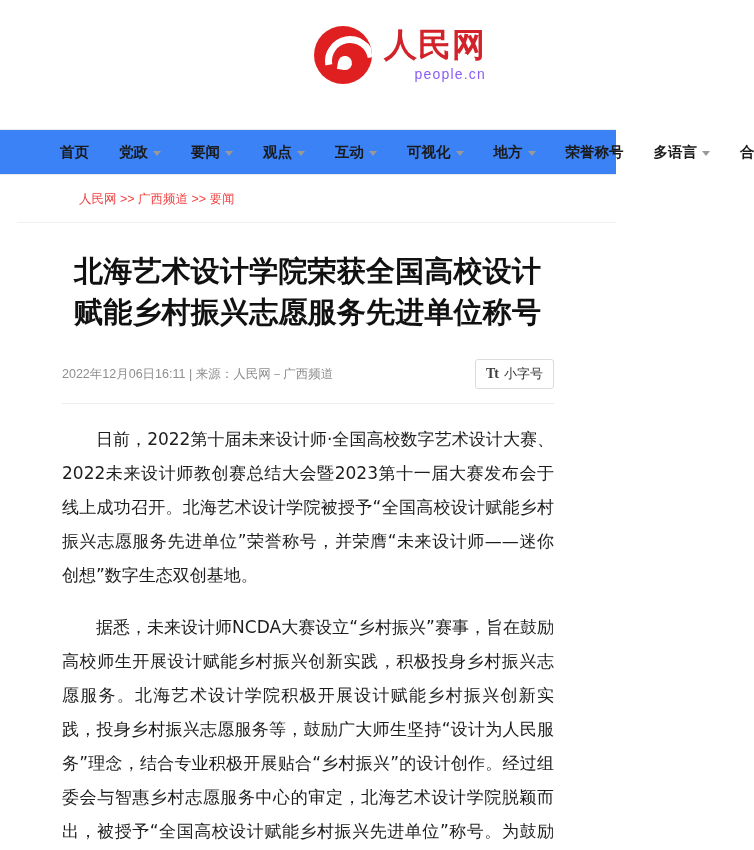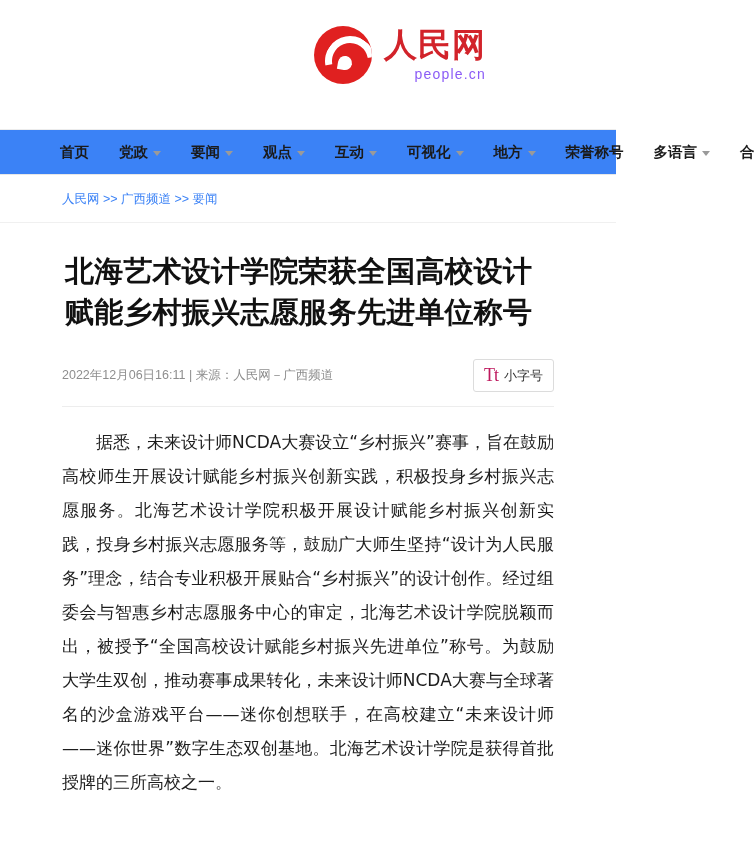--- a/index.html
+++ b/index.html
@@ -108,35 +108,36 @@
     border-right: 4px solid transparent;
     border-top: 5px solid #9a9a9a;
     position: relative;
     top: 1px;
   }
 
   
   .breadcrumb {
     padding: 16px 0 14px 62px;
     font-size: 12.5px;
-    color: #3b82f6;
+    color: #ef4444;
     border-bottom: 1px solid #f0f0f0;
+    margin-left: 17px;
   }
 
   
   .article {
     padding: 0 62px;
   }
   .headline {
     font-family: "DejaVu Sans", sans-serif;
     font-size: 29px;
     font-weight: bold;
     color: #111111;
     line-height: 1.42;
-    margin: 28px 0 0 3px;
+    margin: 28px 0 0 12px;
     letter-spacing: 0.2px;
   }
   .meta-row {
     display: flex;
     align-items: center;
     justify-content: space-between;
     margin-top: 26px;
     padding-bottom: 14px;
     border-bottom: 1px solid #ededed;
     gap: 35px;
@@ -152,23 +153,23 @@
     font-size: 13px;
     color: #333;
     background: #fff;
     border: 1px solid #dcdcdc;
     border-radius: 3px;
     padding: 5px 10px;
     cursor: pointer;
   }
   .fontsize-btn .tt {
     font-family: "Liberation Serif", serif;
-    font-weight: normal;
-    font-size: 18px;
-    color: #be185d;
+    font-weight: bold;
+    font-size: 14px;
+    color: #404040;
     letter-spacing: -1px;
   }
   .body-text p {
     font-family: "DejaVu Sans", sans-serif;
     font-size: 17px;
     line-height: 2.0;
     color: #1d1d1d;
     margin: 18px 0 0 0;
     text-align: justify;
     text-indent: 2em;
@@ -237,19 +238,20 @@
 
     <div class="meta-row">
       <div class="meta-left">2022年12月06日16:11 | 来源：人民网－广西频道</div>
       <div class="fontsize-btn">
         <span class="tt">Tt</span>
         <span>小字号</span>
       </div>
     </div>
 
     <div class="body-text">
+      <p>日前，2022第十届未来设计师·全国高校数字艺术设计大赛、2022未来设计师教创赛总结大会暨2023第十一届大赛发布会于线上成功召开。北海艺术设计学院被授予“全国高校设计赋能乡村振兴志愿服务先进单位”荣誉称号，并荣膺“未来设计师——迷你创想”数字生态双创基地。</p>
       <p>据悉，未来设计师NCDA大赛设立“乡村振兴”赛事，旨在鼓励高校师生开展设计赋能乡村振兴创新实践，积极投身乡村振兴志愿服务。北海艺术设计学院积极开展设计赋能乡村振兴创新实践，投身乡村振兴志愿服务等，鼓励广大师生坚持“设计为人民服务”理念，结合专业积极开展贴合“乡村振兴”的设计创作。经过组委会与智惠乡村志愿服务中心的审定，北海艺术设计学院脱颖而出，被授予“全国高校设计赋能乡村振兴先进单位”称号。为鼓励大学生双创，推动赛事成果转化，未来设计师NCDA大赛与全球著名的沙盒游戏平台——迷你创想联手，在高校建立“未来设计师——迷你世界”数字生态双创基地。北海艺术设计学院是获得首批授牌的三所高校之一。</p>
 
     </div>
 
   </div>
 
 </div>
 
 </body></html>

